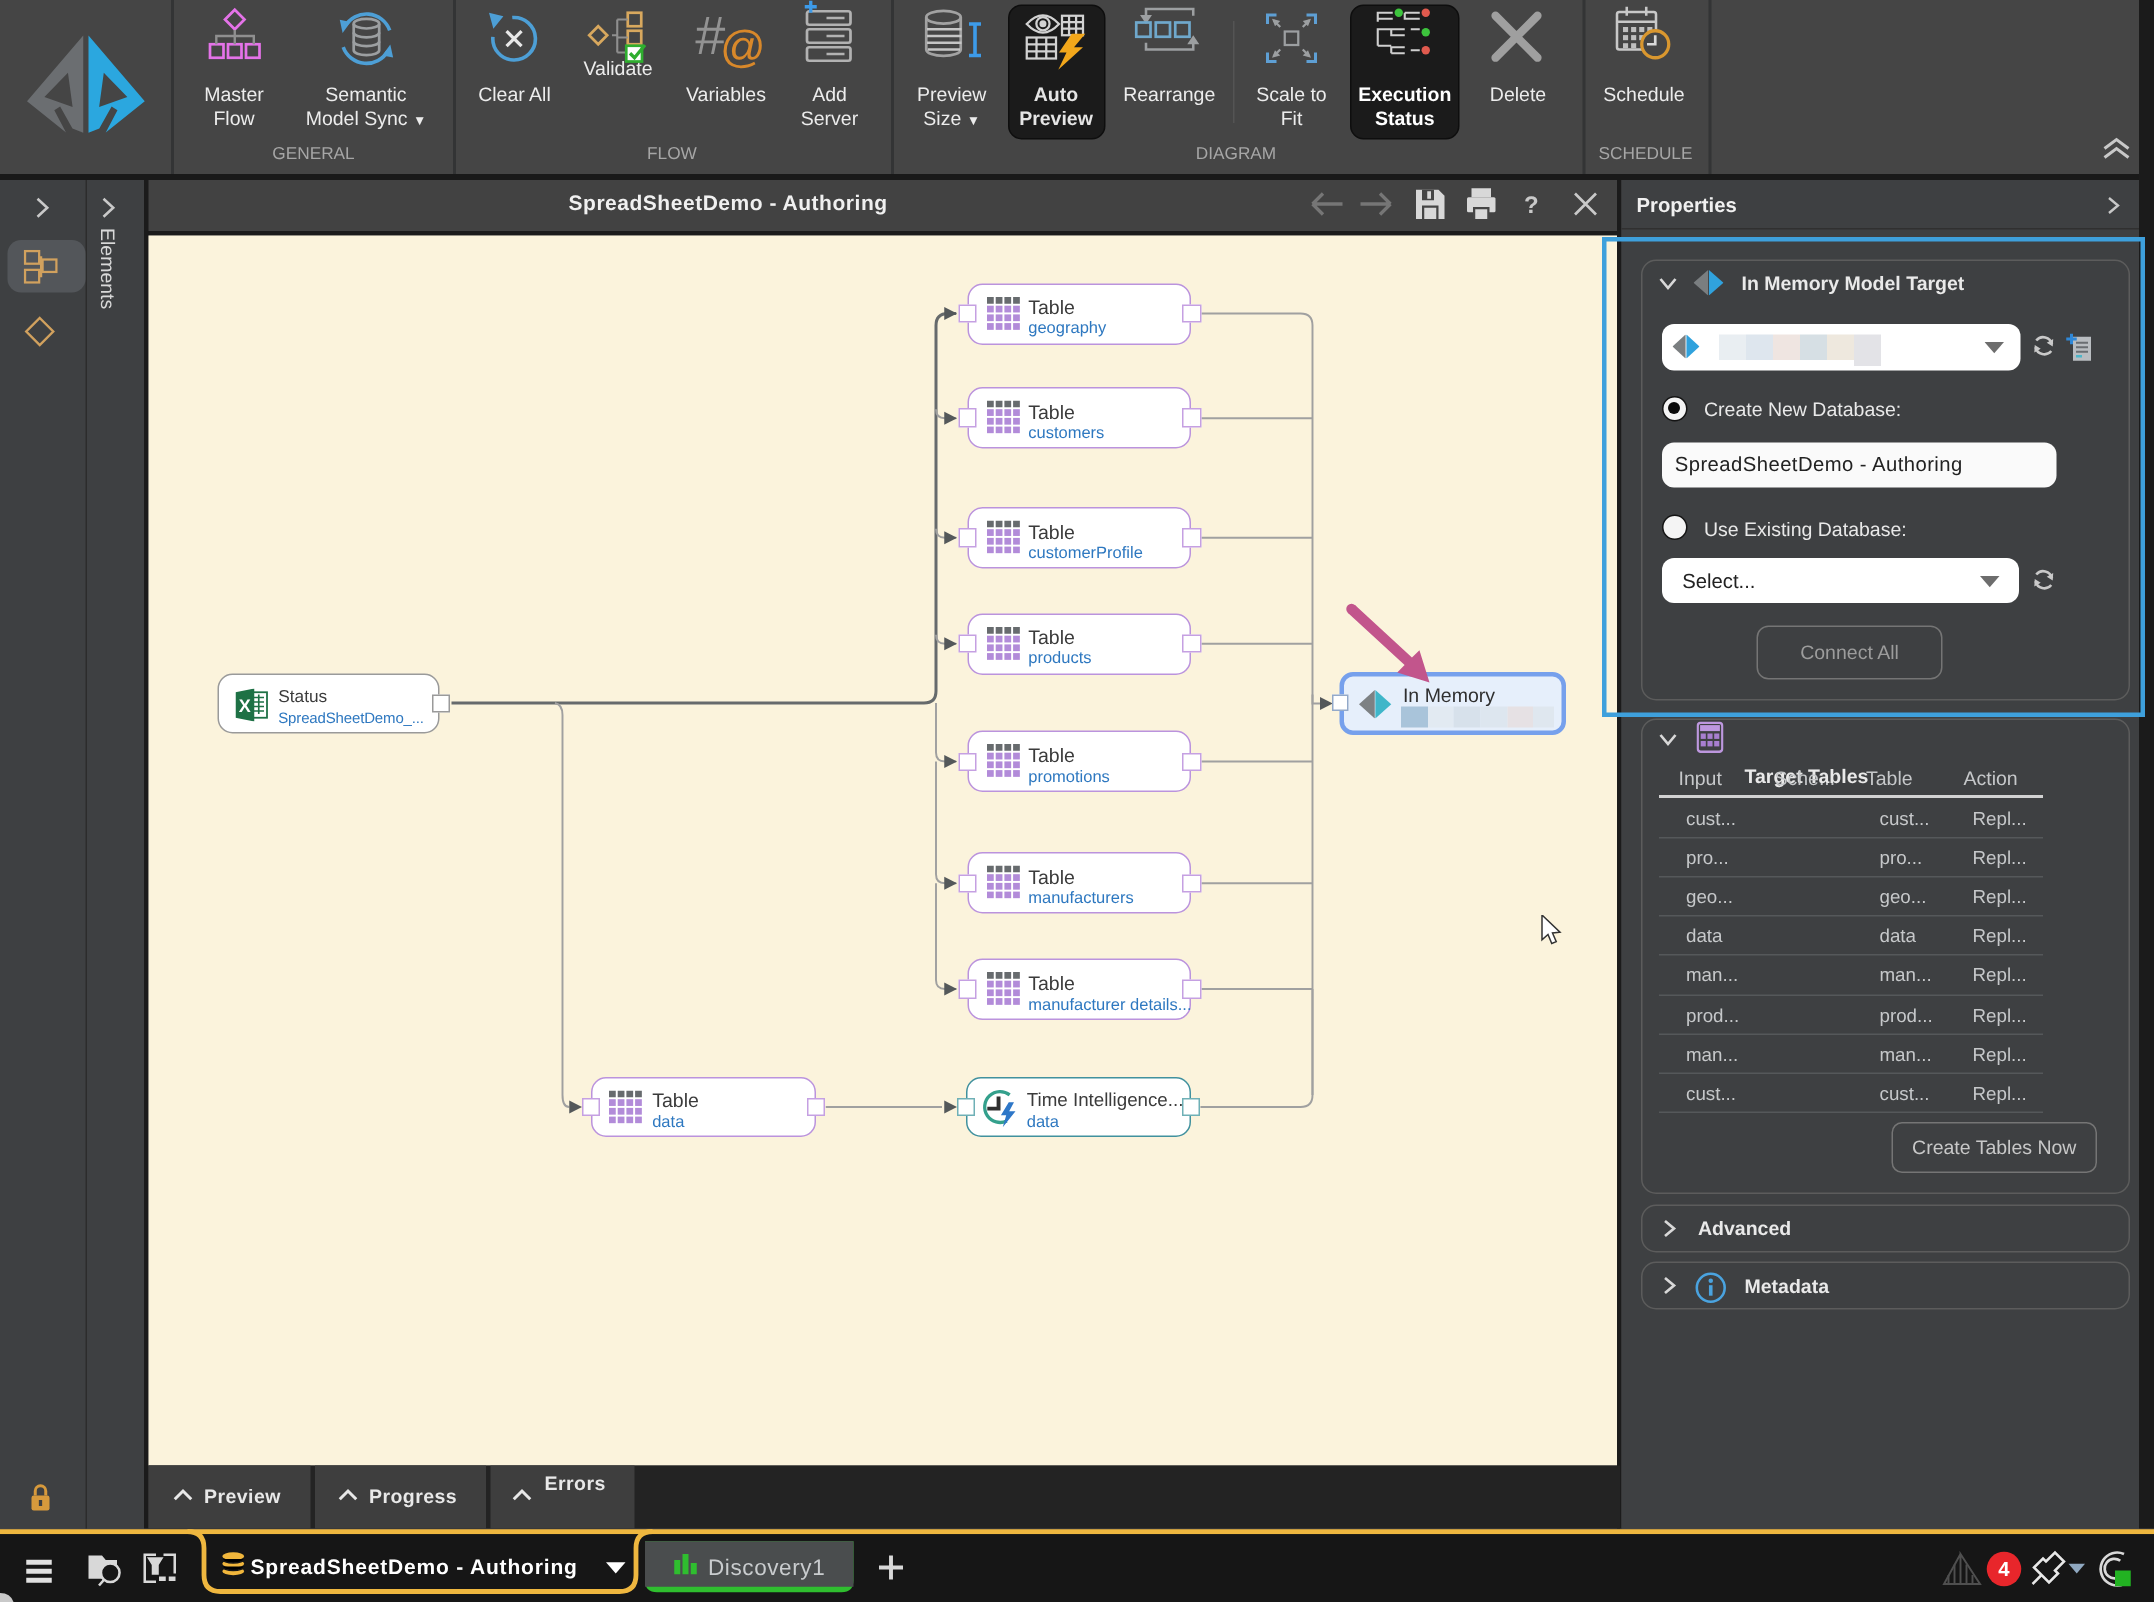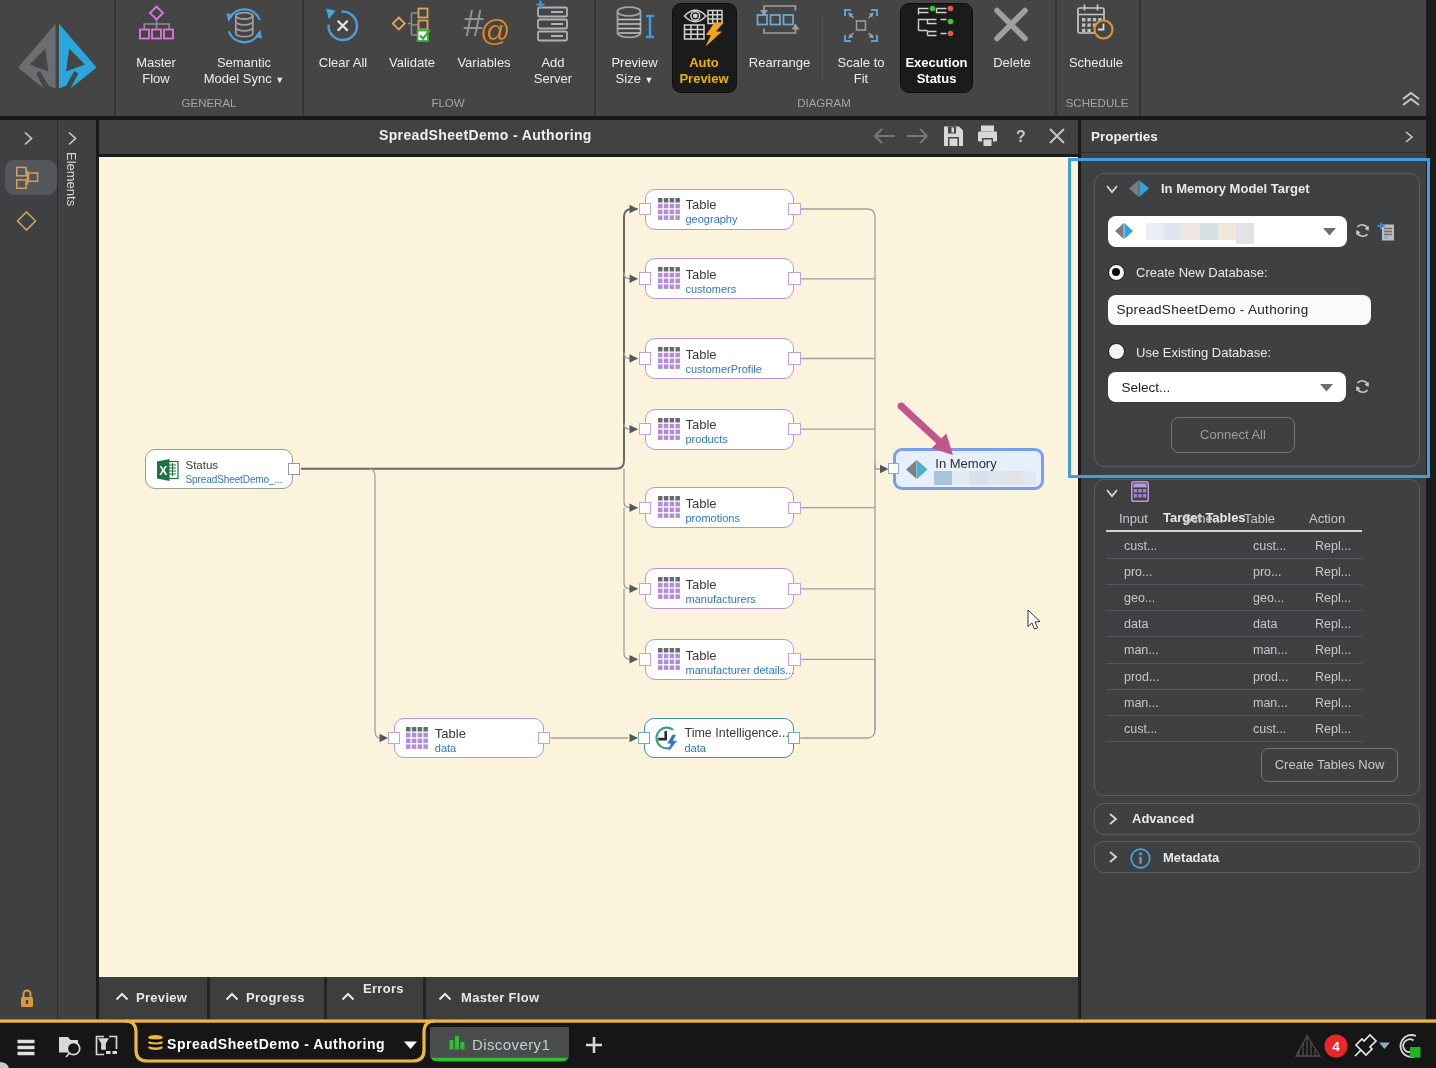--- a/index.html
+++ b/index.html
@@ -35,25 +35,25 @@
   <div class="grouplabel" style="left:398px;top:97px;width:100px;">FLOW</div>
   <div class="grouplabel" style="left:774px;top:97px;width:100px;">DIAGRAM</div>
   <div class="grouplabel" style="left:1047px;top:97px;width:100px;">SCHEDULE</div>
 
   <div class="abs" style="left:672px;top:3px;width:64.5px;height:90px;background:#1b1b1b;border:1px solid #0e0e0e;border-radius:9px;"></div>
   <div class="abs" style="left:900px;top:3px;width:73px;height:90px;background:#1b1b1b;border:1px solid #0e0e0e;border-radius:9px;"></div>
 
   <div class="ribbonlabel" style="left:116px;top:55px;width:80px;">Master<br>Flow</div>
   <div class="ribbonlabel" style="left:189px;top:55px;width:110px;">Semantic<br>Model Sync <span style="font-size:9px;">▼</span></div>
   <div class="ribbonlabel" style="left:303px;top:55px;width:80px;">Clear All</div>
-  <div class="ribbonlabel" style="left:372px;top:55px;width:80px;">Validate</div>
+  <div class="ribbonlabel" style="left:372px;top:38px;width:80px;">Validate</div>
   <div class="ribbonlabel" style="left:443px;top:55px;width:82px;">Variables</div>
   <div class="ribbonlabel" style="left:513px;top:55px;width:80px;">Add<br>Server</div>
   <div class="ribbonlabel" style="left:594px;top:55px;width:81px;">Preview<br>Size <span style="font-size:9px;">▼</span></div>
-  <div class="ribbonlabel" style="left:664px;top:55px;width:80px;font-weight:bold;color:#eab308;">Auto<br>Preview</div>
+  <div class="ribbonlabel" style="left:664px;top:55px;width:80px;font-weight:bold;color:#e5e5e5;">Auto<br>Preview</div>
   <div class="ribbonlabel" style="left:739px;top:55px;width:81px;">Rearrange</div>
   <div class="ribbonlabel" style="left:821px;top:55px;width:80px;">Scale to<br>Fit</div>
   <div class="ribbonlabel" style="left:896px;top:55px;width:81px;font-weight:bold;color:#fff;">Execution<br>Status</div>
   <div class="ribbonlabel" style="left:972px;top:55px;width:80px;">Delete</div>
   <div class="ribbonlabel" style="left:1056px;top:55px;width:80px;">Schedule</div>
   <svg id="iconlayer" class="abs" style="left:0;top:0;" width="1436" height="120" viewBox="0 0 1436 120">
 
     <g>
       <path fill="#2ba7df" fill-rule="evenodd" d="M59,23.7 L96.5,67.5 L70.5,88.4 L78.3,73.5 L74.4,71 L66.2,85.6 L59,88.5 Z M69.2,48.5 L84.9,64.6 L66.1,71.4 Z"></path>
       <path fill="#6b6e71" fill-rule="evenodd" d="M59,23.7 L96.5,67.5 L70.5,88.4 L78.3,73.5 L74.4,71 L66.2,85.6 L59,88.5 Z M69.2,48.5 L84.9,64.6 L66.1,71.4 Z" transform="translate(114.5,0) scale(-1,1)"></path>
@@ -526,26 +526,20 @@
       <svg style="position:absolute;left:15px;top:15px;" width="14" height="9" viewBox="0 0 14 9">
         <path d="M1.5,7.5 L7,2 L12.5,7.5" stroke="#e8e8e8" stroke-width="2" fill="none"></path>
       </svg>
       <span style="position:absolute;left:36px;top:13px;">Progress</span>
     </div>
   <div class="tabbtn" style="left:327px;width:96px;">
       <svg style="position:absolute;left:14px;top:15px;" width="14" height="9" viewBox="0 0 14 9">
         <path d="M1.5,7.5 L7,2 L12.5,7.5" stroke="#e8e8e8" stroke-width="2" fill="none"></path>
       </svg>
       <span style="position:absolute;left:36px;top:4px;">Errors</span>
-    </div>
-  <div class="tabbtn" style="left:426px;width:652px;">
-      <svg style="position:absolute;left:12px;top:15px;" width="14" height="9" viewBox="0 0 14 9">
-        <path d="M1.5,7.5 L7,2 L12.5,7.5" stroke="#e8e8e8" stroke-width="2" fill="none"></path>
-      </svg>
-      <span style="position:absolute;left:35px;top:13px;">Master Flow</span>
     </div>
 
   <div class="abs" style="left:1080.5px;top:120px;width:345.5px;height:899px;background:#3e4042;"></div>
   <div class="abs" style="left:1091px;top:129px;color:#f0f0f0;font-size:13.5px;font-weight:bold;">Properties</div>
   <div class="abs" style="left:1080.5px;top:151.5px;width:345px;height:1px;background:#303030;"></div>
 
   <div class="card" style="left:1094px;top:172.7px;width:326px;height:294px;"></div>
   <svg class="abs" style="left:1105px;top:183px;" width="16" height="12" viewBox="0 0 16 12">
       <path d="M2,3 L7,9 L12,3" stroke="#d8d8d8" stroke-width="1.8" fill="none"></path>
     </svg>

